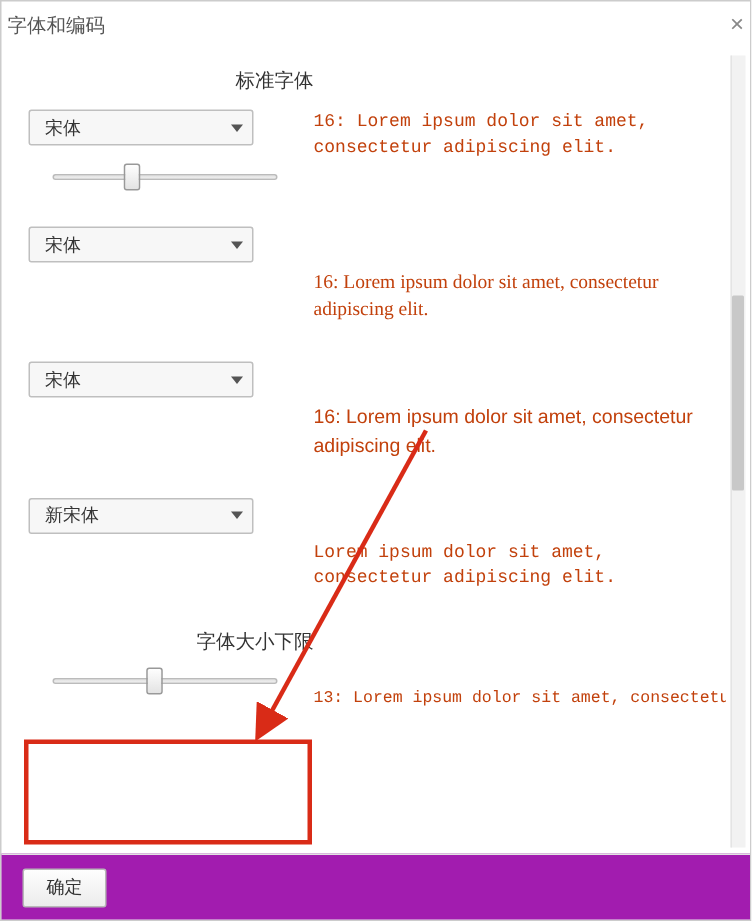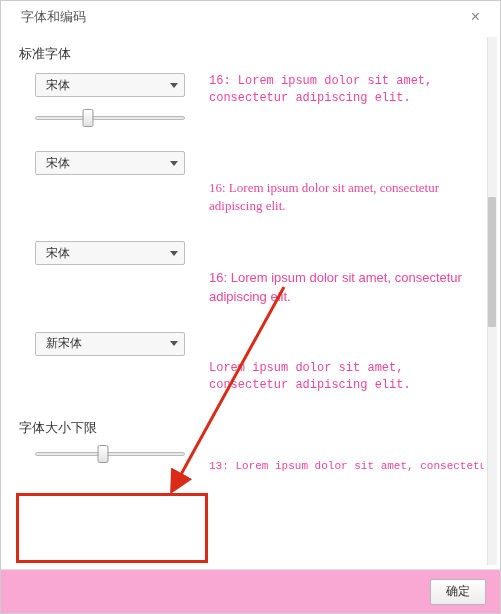--- a/index.html
+++ b/index.html
@@ -19,21 +19,21 @@
     height: 614px;
     border: 1px solid #ccc;
     background: #fff;
     position: relative;
   }
   .dialog-header {
     height: 32px;
     display: flex;
     align-items: center;
     justify-content: space-between;
-    padding: 0 20px;
+    padding: 0 4px;
     font-size: 13px;
     color: #555;
   }
   .close-x {
     font-size: 16px;
     color: #888;
     cursor: pointer;
     line-height: 1;
   }
   .dialog-body {
@@ -67,40 +67,40 @@
     border-radius: 1px;
   }
   .section {
     display: flex;
     align-items: flex-start;
     margin-bottom: 26px;
   }
   .section-left {
     width: 190px;
     flex: 0 0 190px;
+    text-align: right;
   }
   .section-title {
     font-size: 13px;
     color: #333;
     margin-bottom: 10px;
   }
   .select {
     width: 150px;
     height: 24px;
     background: #f7f7f7;
     border: 1px solid #bfbfbf;
     border-radius: 2px;
     display: flex;
     align-items: center;
     justify-content: space-between;
     padding: 0 6px 0 10px;
     font-size: 12px;
     color: #333;
     cursor: pointer;
-    margin-left: 16px;
   }
   .select .caret {
     width: 0; height: 0;
     border-left: 4px solid transparent;
     border-right: 4px solid transparent;
     border-top: 5px solid #555;
   }
   .slider-wrap {
     margin: 14px 16px 0 16px;
     width: 150px;
@@ -134,21 +134,21 @@
     justify-content: space-between;
     margin-top: 8px;
     font-size: 12px;
     color: #555;
   }
   .sample {
     flex: 1;
     padding-top: 28px;
     font-family: "Courier New", monospace;
     font-size: 13px;
-    color: #ec4899;
+    color: #c2410c;
     line-height: 1.4;
     padding-right: 8px;
   }
   .sample-serif { font-family: "Times New Roman", serif; }
   .sample-sans { font-family: Arial, sans-serif; }
   .sample-mono { font-family: "Courier New", monospace; font-size: 12px; }
   .sample-small { font-size: 11px; white-space: nowrap; overflow: hidden; }
   .highlight-box {
     position: absolute;
     border: 3px solid #d92b17;
@@ -157,23 +157,22 @@
   .arrow-svg {
     position: absolute;
     pointer-events: none;
   }
   .dialog-footer {
     position: absolute;
     bottom: 0; left: 0; right: 0;
     height: 44px;
     display: flex;
     align-items: center;
-    justify-content: flex-end;
     padding: 0 14px;
-    background: #f9a8d4;
+    background: #a21caf;
     border-top: 1px solid #e2e2e2;
   }
   .footer-btn {
     min-width: 56px;
     height: 26px;
     background: linear-gradient(#fefefe,#ececec);
     border: 1px solid #b8b8b8;
     border-radius: 2px;
     font-size: 12px;
     color: #333;

